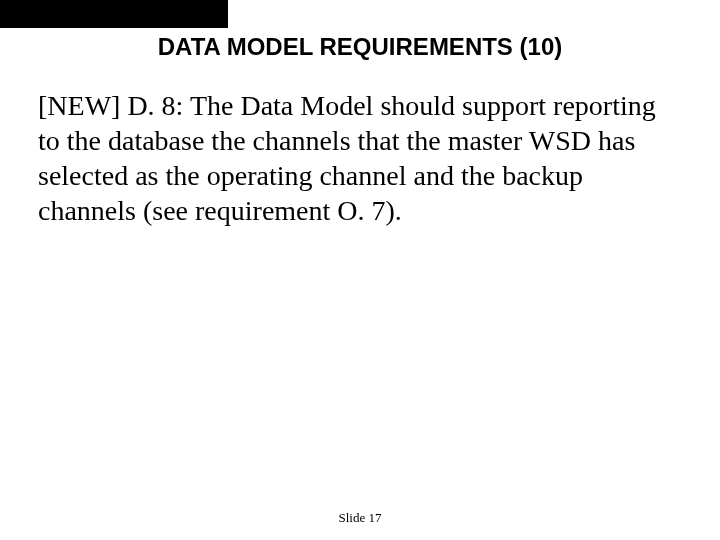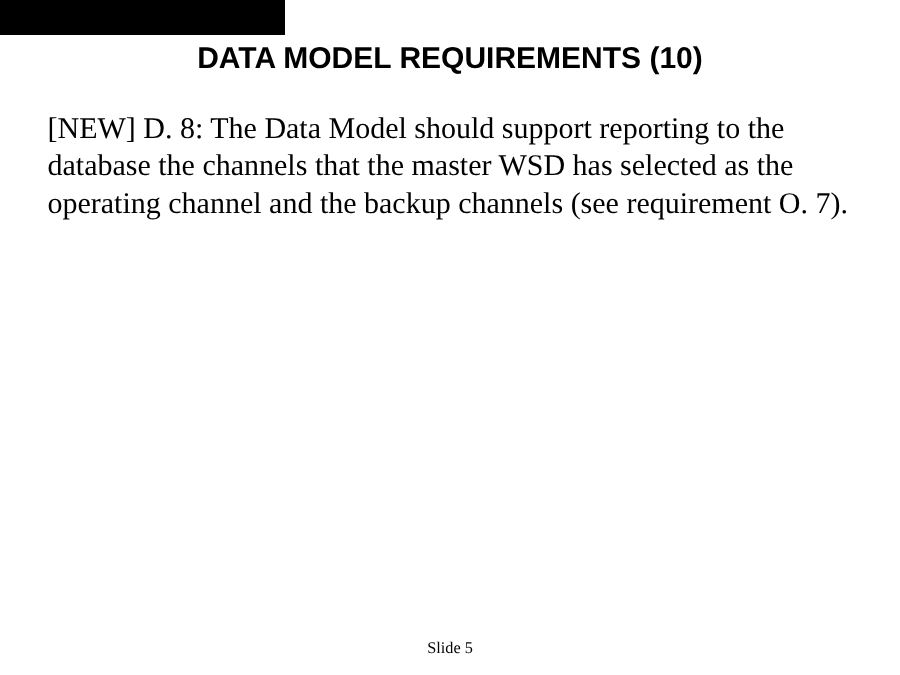--- a/index.html
+++ b/index.html
@@ -32,21 +32,21 @@
       font-weight: bold;
       font-size: 24px;
       color: #000000;
     }
     .body-text {
       position: absolute;
       top: 88px;
       left: 38px;
       width: 644px;
       font-family: "Times New Roman", Times, serif;
-      font-size: 24px;
+      font-size: 28px;
       line-height: 1.25;
       color: #000000;
     }
     .footer {
       position: absolute;
       bottom: 14px;
       left: 0;
       width: 720px;
       text-align: center;
       font-family: "Times New Roman", Times, serif;
@@ -56,13 +56,13 @@
   </style>
 </head>
 <body>
 
 <div class="black-bar"></div>
 
 <div class="slide-title">DATA MODEL REQUIREMENTS (10)</div>
 
 <div class="body-text">[NEW] D. 8: The Data Model should support reporting to the database the channels that the master WSD has selected as the operating channel and the backup channels (see requirement O. 7).</div>
 
-<div class="footer">Slide 5</div>
+<div class="footer">Slide 17</div>
 
 </body></html>

